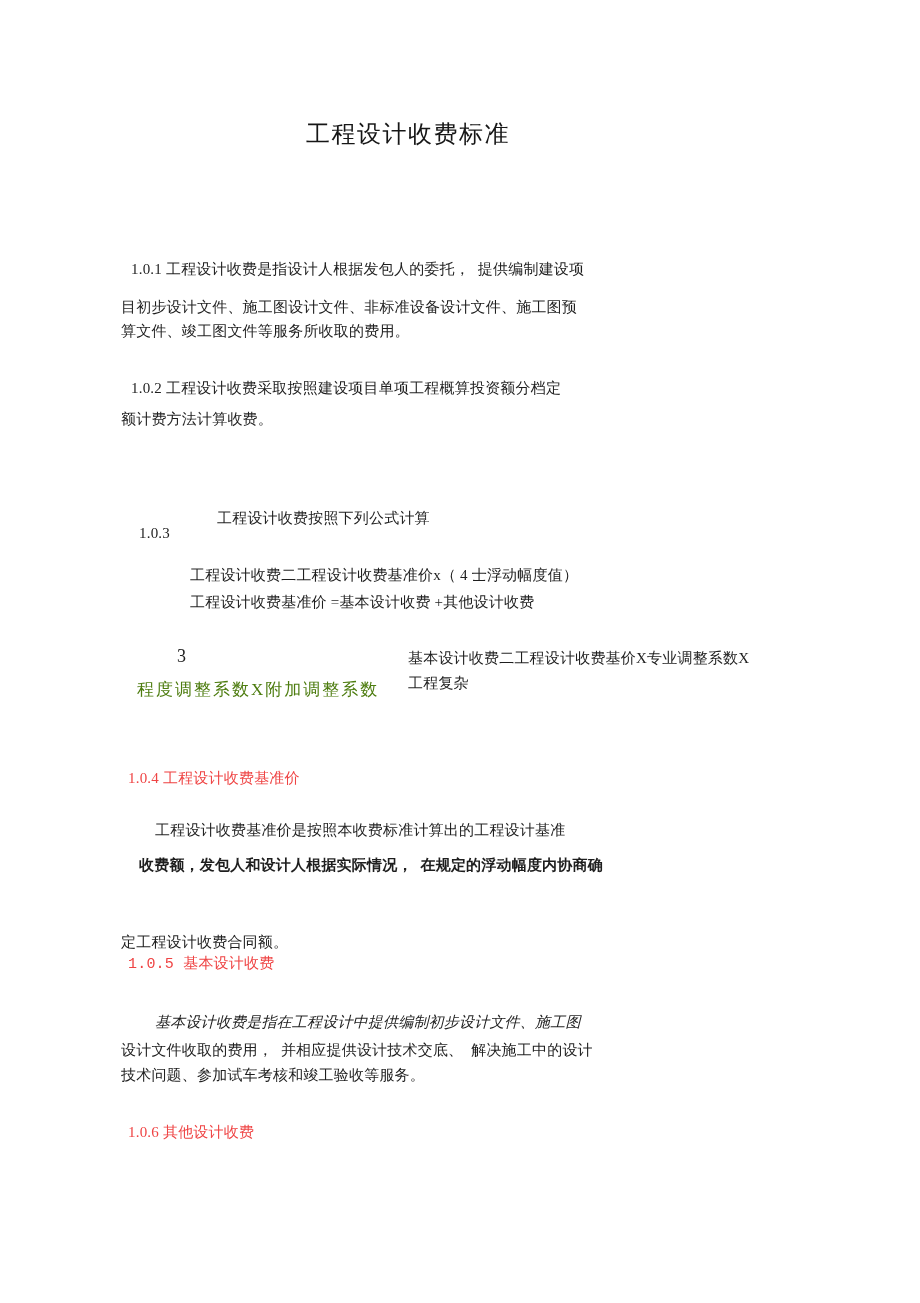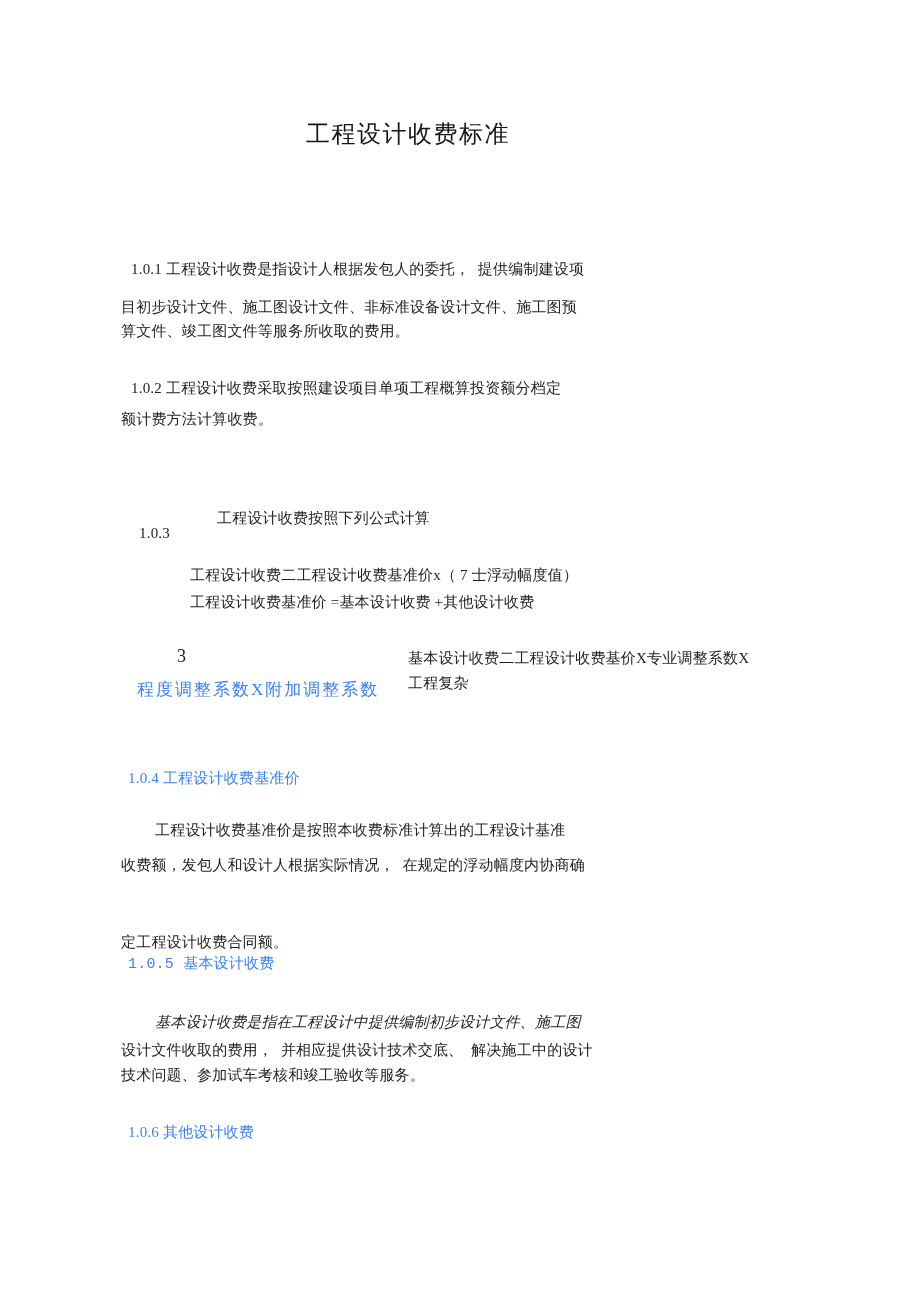--- a/index.html
+++ b/index.html
@@ -25,59 +25,59 @@
   }
   .doc-title {
     left: 0;
     width: 100%;
     text-align: center;
     font-size: 24px;
     letter-spacing: 1.5px;
     color: #161616;
   }
   .heading {
-    color: #3b82f6;
+    color: #ef4444;
   }
   .formula-sup {
     font-size: 18px;
   }
   .small-line {
     font-size: 17px;
     letter-spacing: 2px;
-    color: #3b82f6;
+    color: #4d7c0f;
   }
 </style>
 </head>
 <body>
 
 <div class="page">
 
   <div class="line doc-title" style="top:123px;">工程设计收费标准</div>
 
   <div class="line" style="top:258px; left:131px;">1.0.1 工程设计收费是指设计人根据发包人的委托，  提供编制建设项</div>
   <div class="line" style="top:320px; left:121px;">算文件、竣工图文件等服务所收取的费用。</div>
   <div class="line" style="top:296px; left:121px;">目初步设计文件、施工图设计文件、非标准设备设计文件、施工图预</div>
 
   <div class="line" style="top:377px; left:131px;">1.0.2 工程设计收费采取按照建设项目单项工程概算投资额分档定</div>
   <div class="line" style="top:408px; left:121px;">额计费方法计算收费。</div>
 
   <div class="line" style="top:494px; left:217px;margin-top:13px;">工程设计收费按照下列公式计算</div>
   <div class="line" style="top:522px; left:131px;margin-left:8px;">1.0.3</div>
 
-  <div class="line" style="top:564px; left:190px;">工程设计收费二工程设计收费基准价x（ 7 士浮动幅度值）</div>
+  <div class="line" style="top:564px; left:190px;">工程设计收费二工程设计收费基准价x（ 4 士浮动幅度值）</div>
   <div class="line" style="top:591px; left:190px;">工程设计收费基准价 =基本设计收费 +其他设计收费</div>
 
   <div class="line formula-sup" style="top:645px; left:177px;">3</div>
   <div class="line" style="top:647px; left:408px;">基本设计收费二工程设计收费基价X专业调整系数X</div>
   <div class="line" style="top:672px; left:408px;">工程复杂</div>
   <div class="line small-line" style="top:679px; left:137px;">程度调整系数X附加调整系数</div>
 
   <div class="line heading" style="top:767px; left:128px;">1.0.4 工程设计收费基准价</div>
   <div class="line" style="top:819px; left:155px;">工程设计收费基准价是按照本收费标准计算出的工程设计基准</div>
-  <div class="line" style="top:854px; left:121px;">收费额，发包人和设计人根据实际情况，  在规定的浮动幅度内协商确</div>
+  <div class="line" style="top:854px; left:139px;font-weight:bold;">收费额，发包人和设计人根据实际情况，  在规定的浮动幅度内协商确</div>
   <div class="line" style="top:891px; left:121px;margin-top:40px;">定工程设计收费合同额。</div>
 
   <div class="line heading" style="top:954px; left:128px;font-family:Liberation Mono, monospace;">1.0.5 基本设计收费</div>
   <div class="line" style="top:1011px; left:155px;font-style:italic;">基本设计收费是指在工程设计中提供编制初步设计文件、施工图</div>
   <div class="line" style="top:1064px; left:121px;">技术问题、参加试车考核和竣工验收等服务。</div>
   <div class="line" style="top:1039px; left:121px;">设计文件收取的费用，  并相应提供设计技术交底、  解决施工中的设计</div>
 
   <div class="line heading" style="top:1121px; left:128px;">1.0.6 其他设计收费</div>
 
 </div>

